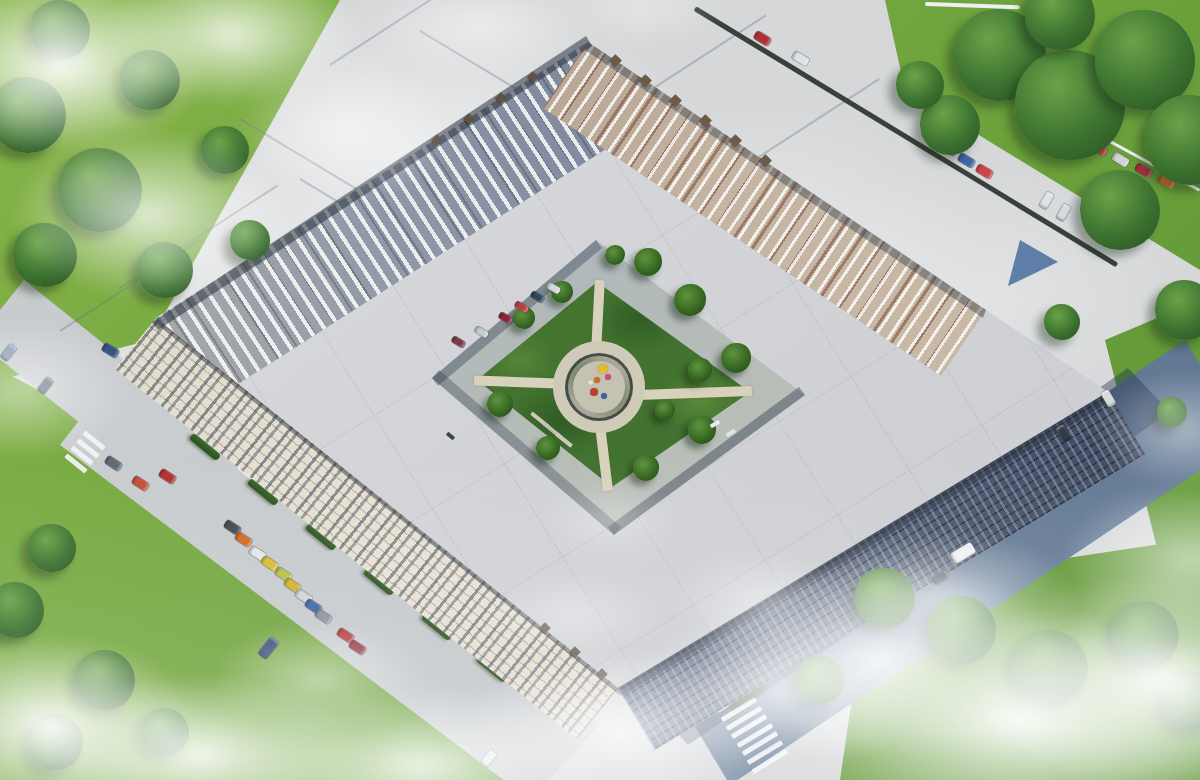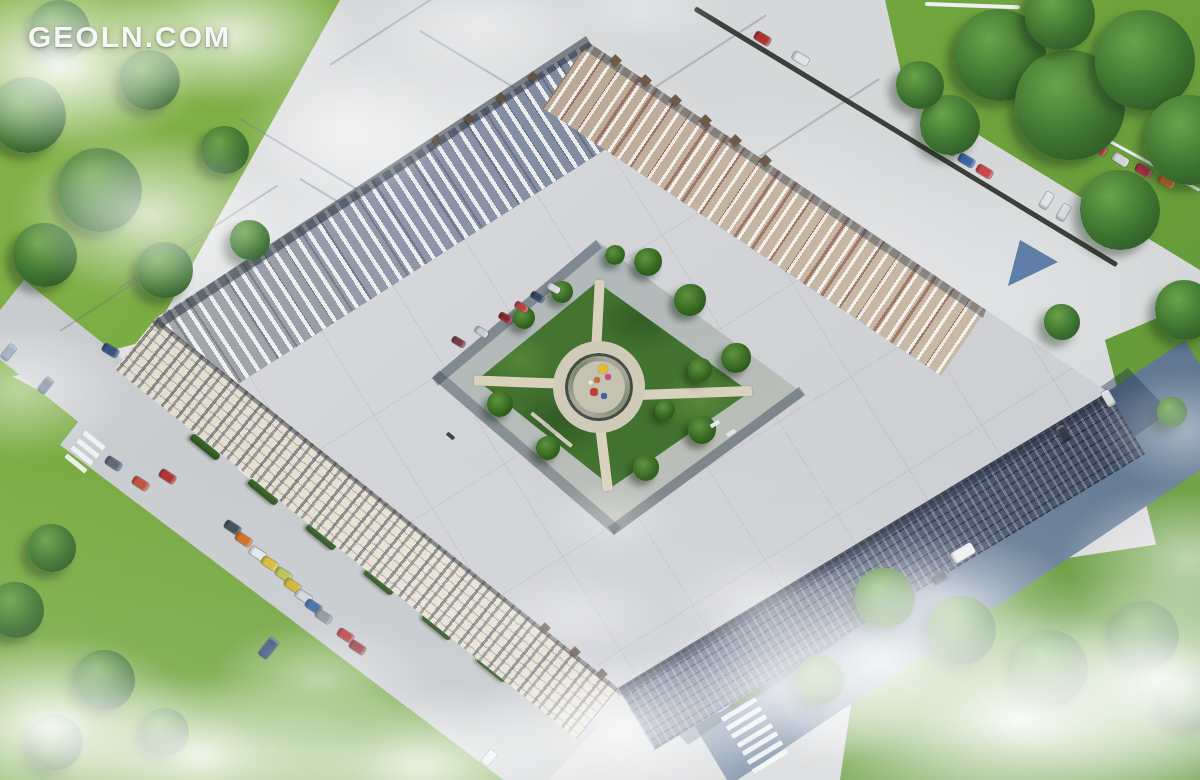--- a/index.html
+++ b/index.html
@@ -345,14 +345,13 @@
       <div class="cloud" style="left: 1060px; top: 480px; width: 260px; height: 160px; opacity: 0.6;"></div>
       <div class="cloud" style="left: 800px; top: 530px; width: 280px; height: 140px; opacity: 0.6;"></div>
       <div class="cloud" style="left: 670px; top: 550px; width: 180px; height: 100px; opacity: 0.4;"></div>
       <div class="cloud" style="left: 1095px; top: 370px; width: 180px; height: 120px; opacity: 0.45;"></div>
       <div class="cloud" style="left: 210px; top: 620px; width: 220px; height: 120px; opacity: 0.5;"></div>
       <div class="cloud" style="left: 485px; top: 570px; width: 180px; height: 90px; opacity: 0.35;"></div>
       <div class="cloud" style="left: 540px; top: 480px; width: 140px; height: 80px; opacity: 0.3;"></div>
     </div>
   <div class="abs haze"></div>
 
-  <div class="watermark">GEOLN.COM</div>
 </div>
 
 </body></html>

